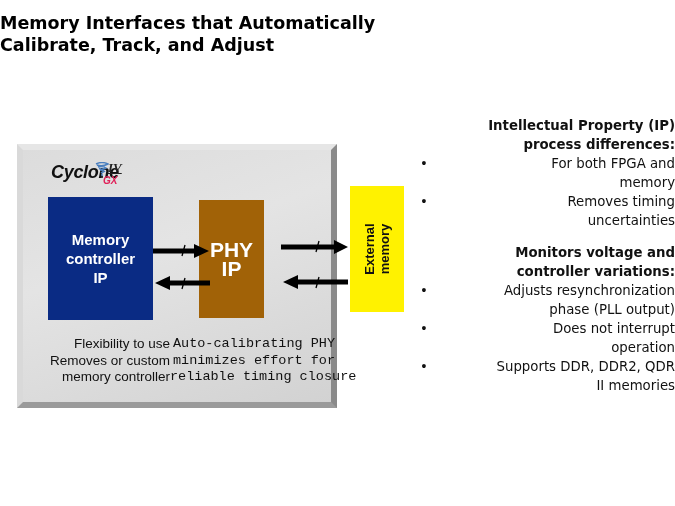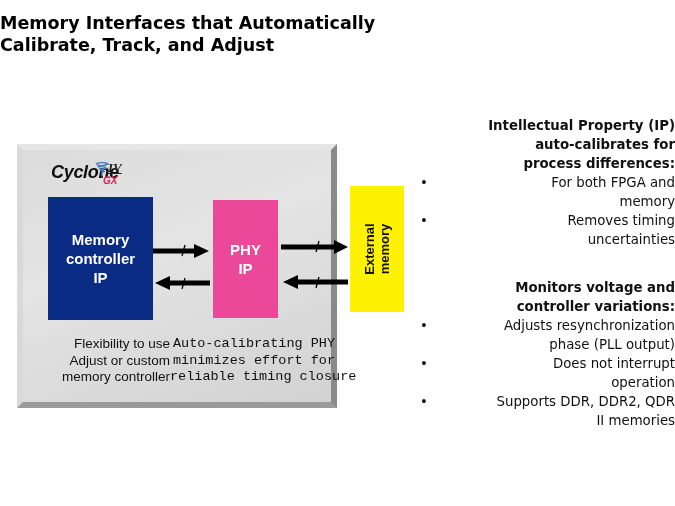--- a/index.html
+++ b/index.html
@@ -40,41 +40,41 @@
       position: absolute; left: 70px; top: 13px; font-family: "Liberation Sans", sans-serif;
       font-weight: bold; font-style: italic; font-size: 10px; color: #e0235a;
     }
     .logo-swirl { position: absolute; left: 62px; top: 0px; width: 14px; height: 16px; }
 
     .box {
       position: absolute; display: flex; align-items: center; justify-content: center; text-align: center;
       font-family: "Liberation Sans", sans-serif; font-weight: bold; color: #fff;
     }
     .mc { left: 48px; top: 197px; width: 105px; height: 123px; background: #0a2b84; font-size: 15px; line-height: 19px; }
-    .phy { left: 213px; top: 200px; width: 65px; height: 118px; background: #ec4899; font-size: 15px; line-height: 19px; }
+    .phy { left: 199px; top: 200px; width: 65px; height: 118px; background: #a16207; font-size: 21px; line-height: 19px; }
     .ext {
       left: 350px; top: 186px; width: 54px; height: 126px; background: #fff200; color: #111; font-size: 13px; line-height: 15px;
     }
     .ext-text { transform: rotate(-90deg); white-space: nowrap; }
 
     .caption {
       position: absolute; text-align: right; font-family: "Liberation Sans", sans-serif;
       font-size: 13.5px; line-height: 16.5px; color: #111; white-space: nowrap;
     }
     .cap1 { left: 30px; top: 336px; width: 140px; }
     .cap2 { left: 170px; top: 336px; width: 165px; font-family: Liberation Mono, monospace; }
 
     .arrows { position: absolute; left: 0; top: 0; width: 675px; height: 506px; pointer-events: none; }
 
     .right-col {
       position: absolute; left: 417px; top: 116px; width: 258px;
       font-family: "DejaVu Sans", sans-serif; font-size: 13.3px; line-height: 19px; color: #111; text-align: right;
     }
     .heading { font-weight: bold; }
-    .section2 { margin-top: 29px; }
+    .section2 { margin-top: 13px; }
     ul { list-style: none; margin: 0; padding: 0; }
     li { position: relative; padding-left: 20px; }
     li .bullet { position: absolute; left: 3px; top: 0; }
   </style>
 </head>
 <body>
 
 <div class="title">
   <div>Memory Interfaces that Automatically</div>
   <div>Calibrate, Track, and Adjust</div>
@@ -134,34 +134,33 @@
   </g>
   <g>
     <line x1="348" y1="282" x2="296" y2="282" stroke="#000" stroke-width="5"></line>
     <polygon points="298,275 283,282 298,289" fill="#000"></polygon>
     <line x1="316" y1="288" x2="319" y2="277" stroke="#000" stroke-width="1.3"></line>
   </g>
 </svg>
 
 <div class="caption cap1">
   <div>Flexibility to use</div>
-  <div>Adjust or custom</div>
+  <div>Removes or custom</div>
   <div>memory controller</div>
 </div>
 <div class="caption cap2">
   <div>Auto-calibrating PHY</div>
   <div>minimizes effort for</div>
   <div>reliable timing closure</div>
 </div>
 
 <div class="right-col">
   <div class="section">
     <div class="heading">
       <div>Intellectual  Property (IP)</div>
-      <div>auto-calibrates  for</div>
       <div>process differences:</div>
     </div>
     <ul>
       <li>
         <span class="bullet">•</span>
         <div>For both FPGA and</div>
         <div>memory</div>
       </li>
       <li>
         <span class="bullet">•</span>

